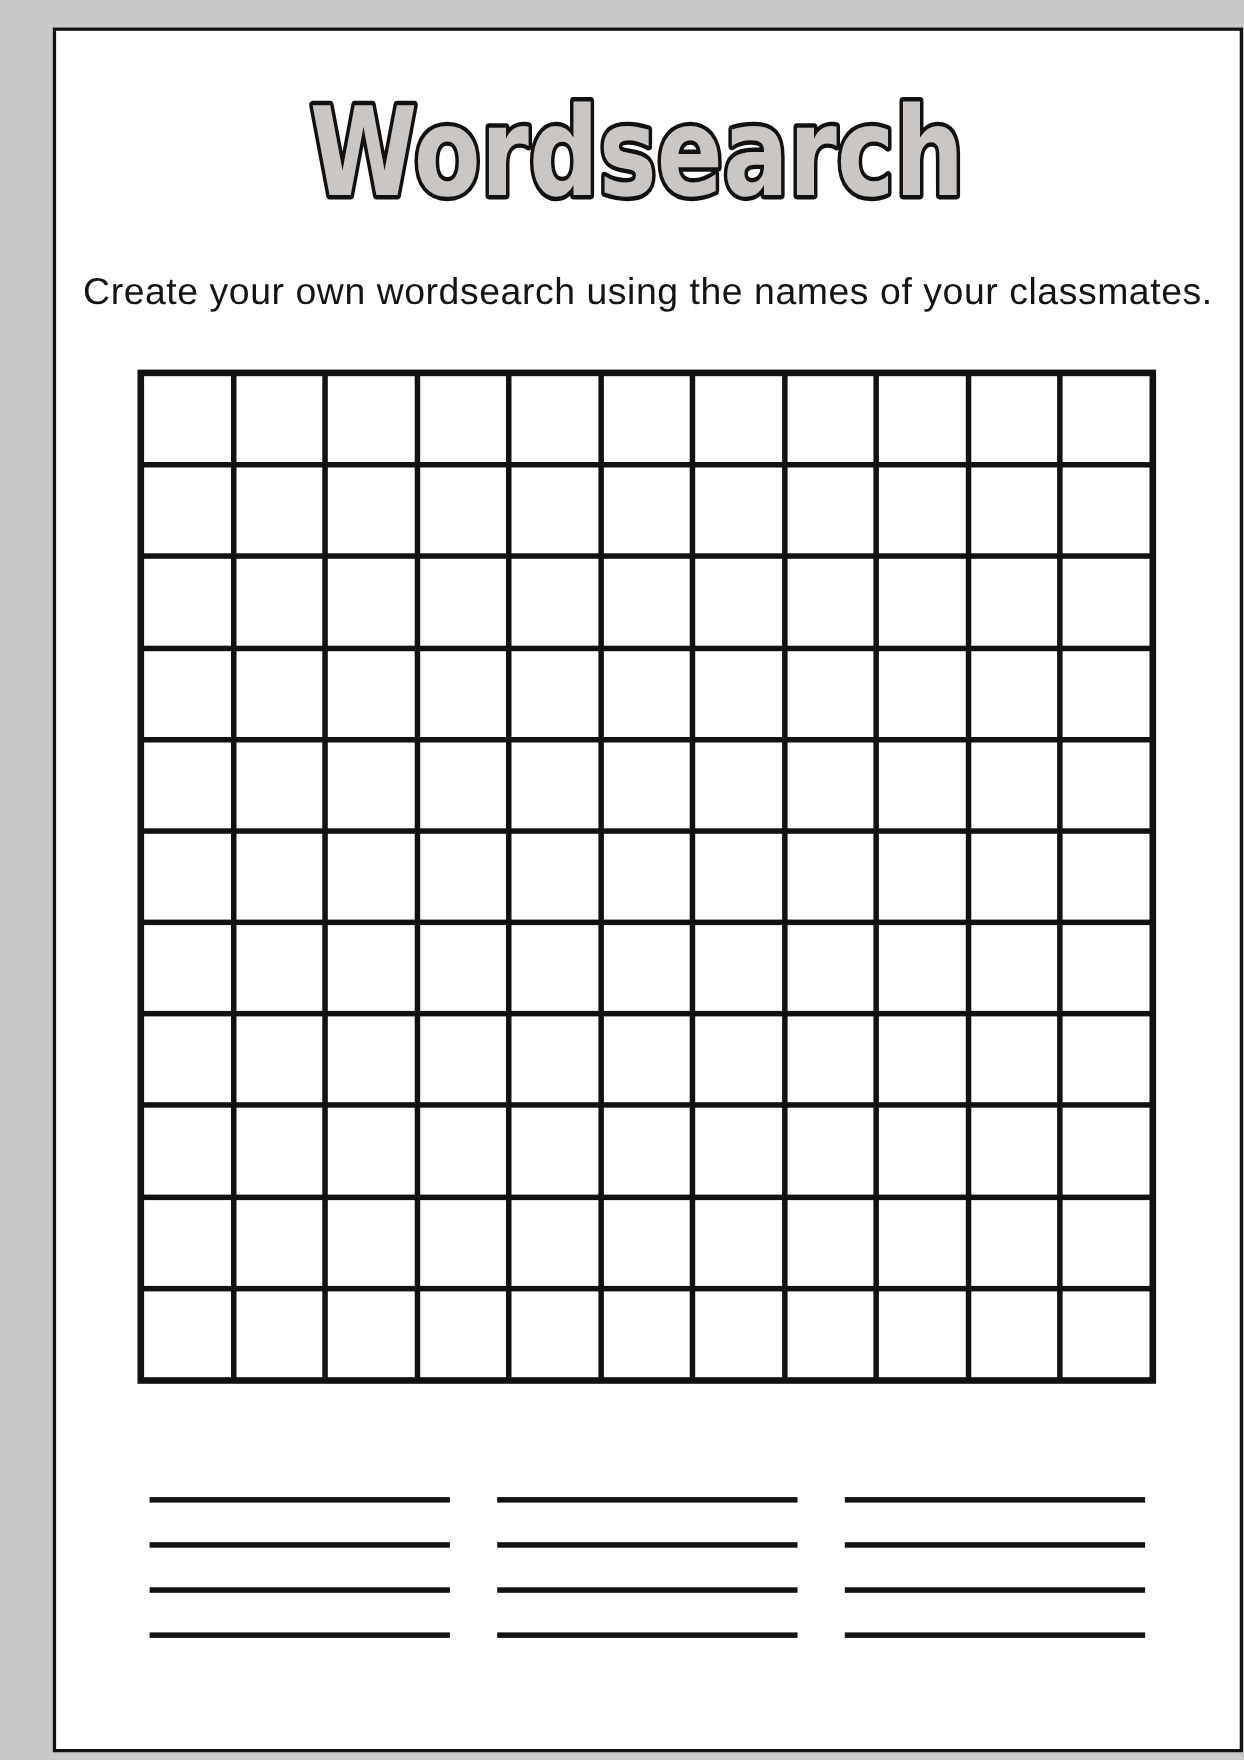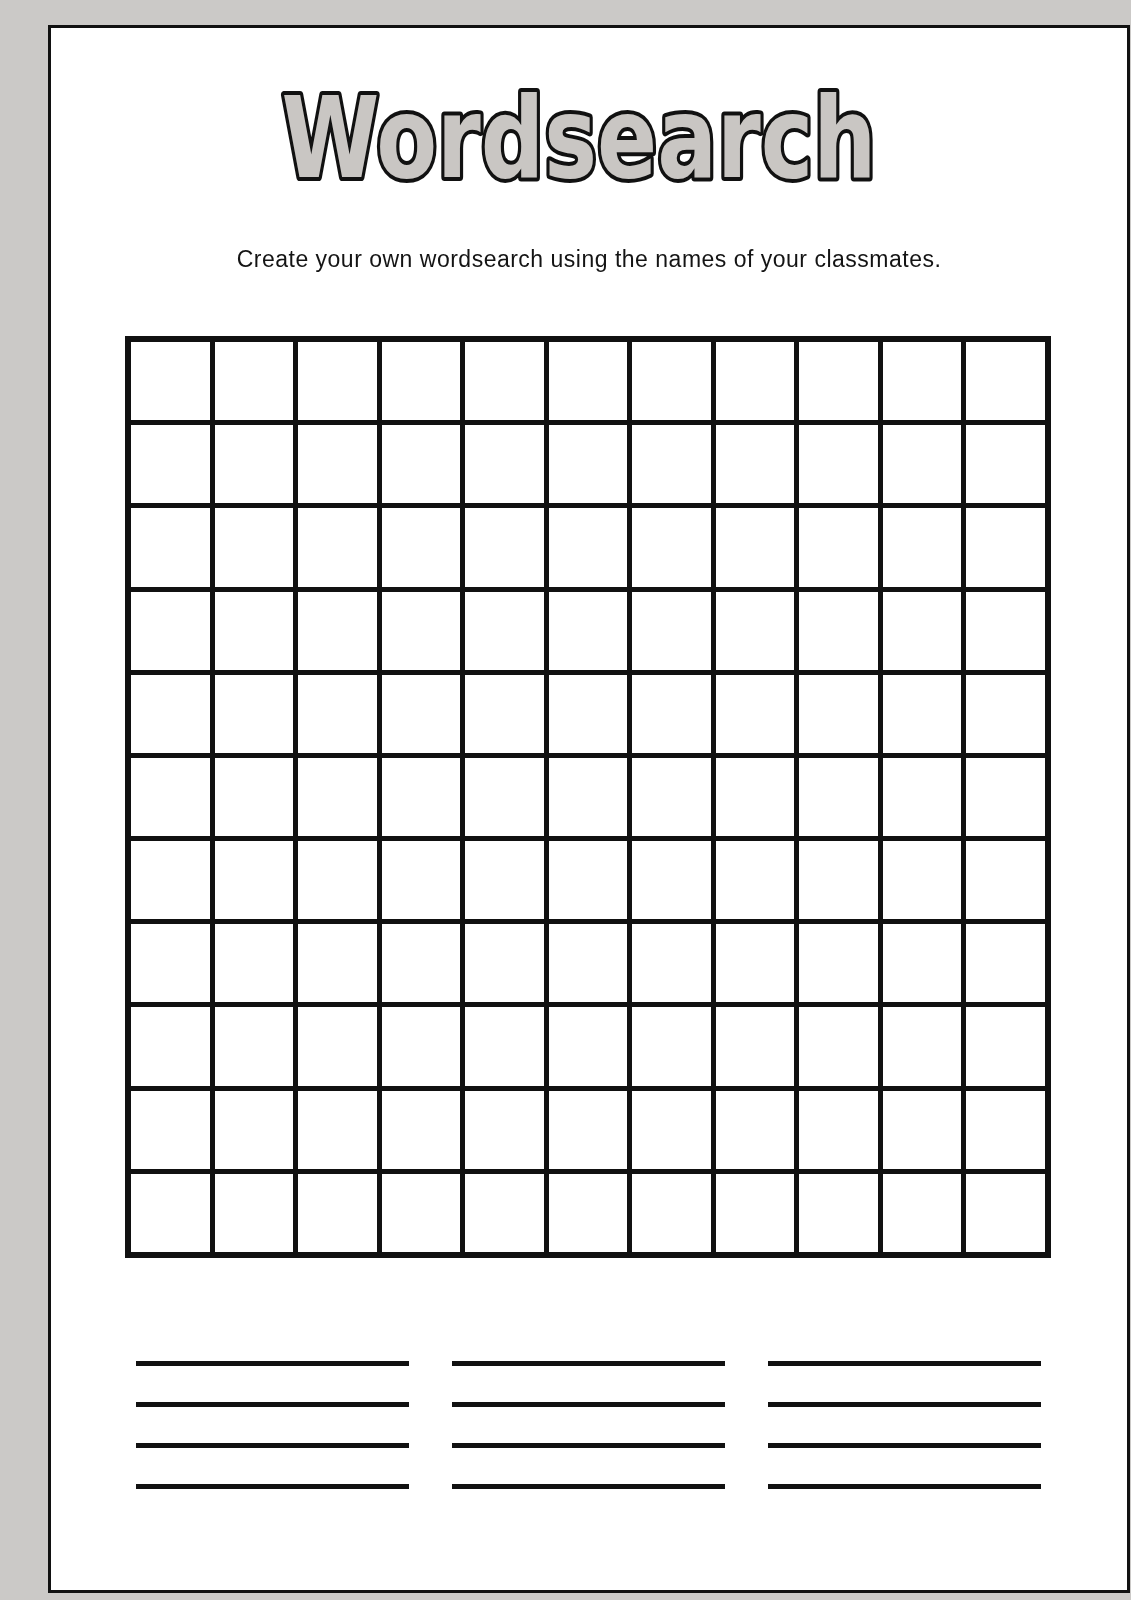--- a/index.html
+++ b/index.html
@@ -38,21 +38,21 @@
     stroke: var(--line);
     stroke-width: 8px;
     paint-order: stroke fill;
     stroke-linejoin: round;
   }
   .subtitle {
     position: absolute;
     left: 0; top: 218px;
     width: 100%;
     text-align: center;
-    font-size: 23px;
+    font-size: 34px;
     font-weight: 300;
     letter-spacing: 0.5px;
     color: #141414;
   }
   .wordsearch-grid {
     position: absolute;
     left: 74px; top: 308px;
     width: 926px; height: 922px;
     background: var(--line);
     padding: 6px;

